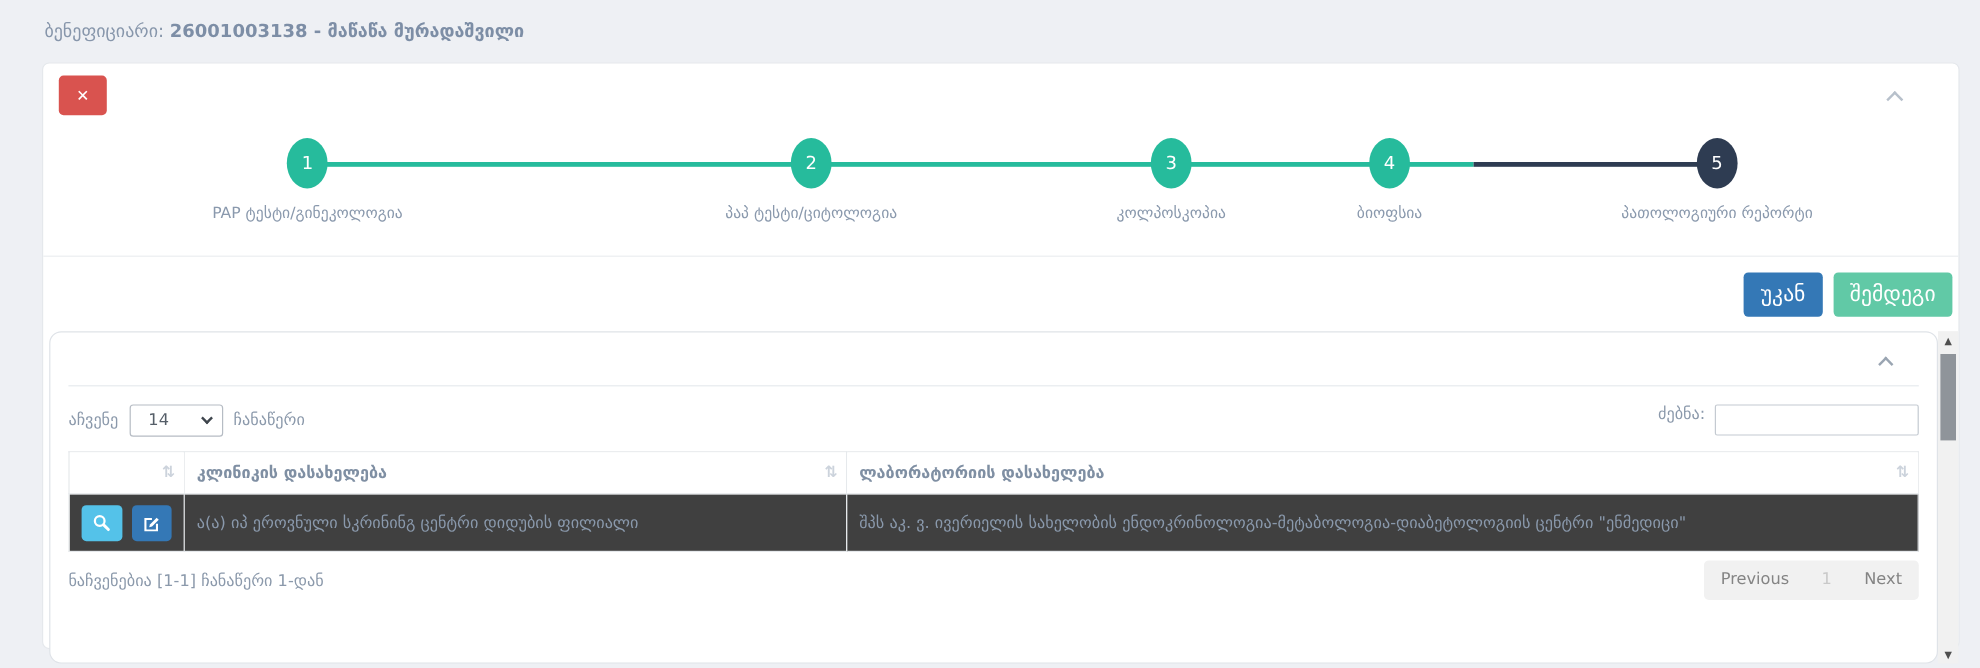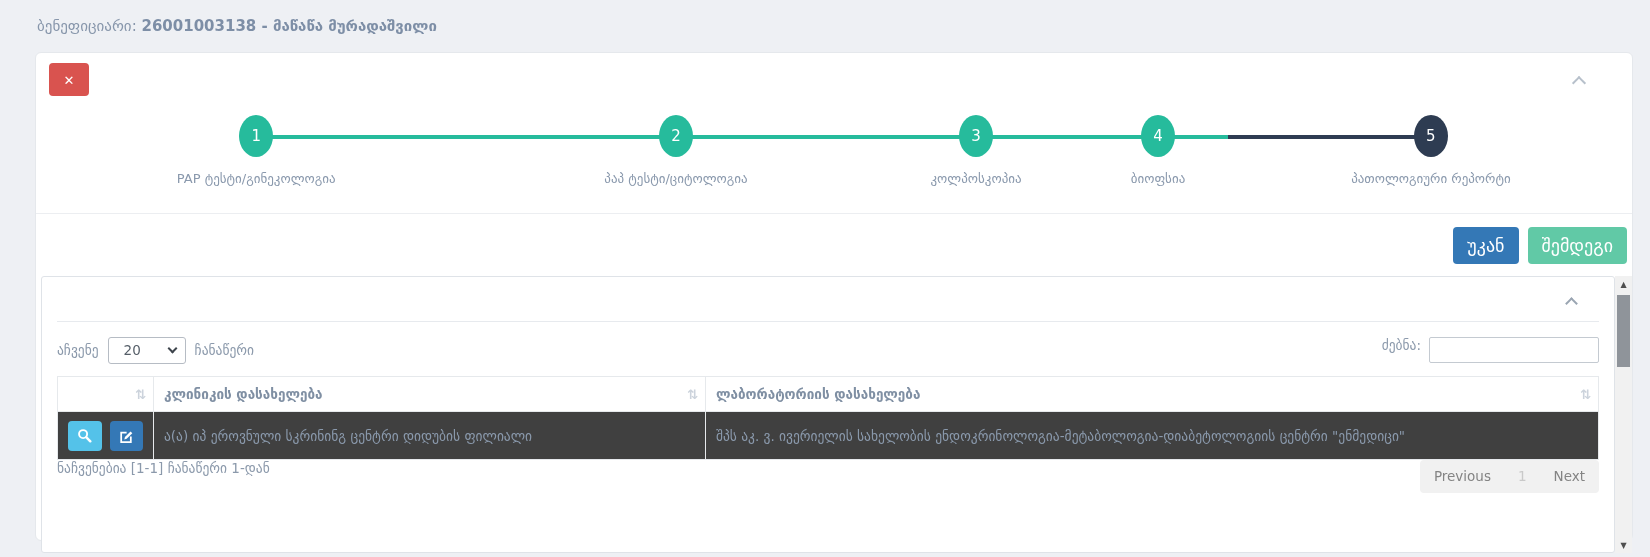--- a/index.html
+++ b/index.html
@@ -55,21 +55,21 @@
   
   .actions { display:flex; justify-content:flex-end; gap:9px; padding:13px 5px 12px 0; }
   .btn { border:none; border-radius:4px; color:#fff; font-size:18px; padding:8px 14px; cursor:pointer; font-family:inherit; }
   .btn-back { background:var(--primary_blue,#3478b6); }
   .btn-next { background:var(--mint_green,#61c9a6); }
 
   
   .scroll-region { display:flex; margin-left:5px; height:277px; }
   .inner-panel {
     flex:1; position:relative; background:#fff;
-    border:1px solid #dfe3e8; border-radius:3px;
+    border:1px solid #dfe3e8; border-radius:10px;
     padding:12px 15px 12px;
   }
   .panel-collapse { position:absolute; top:16px; right:38px; cursor:pointer; }
   .panel-collapse .chev-up { border-color:#9aa5b2; width:9px; height:9px; }
   .panel-hr { border:none; border-top:1px solid #e7eaee; margin:32px 0 14px; }
 
   .controls { display:flex; align-items:center; justify-content:space-between; font-size:13.5px; color:#8b99ab; height:28px; }
   .length-ctrl { display:flex; align-items:center; gap:9px; }
   .select-box {
     width:78px; height:27px; border:1px solid #b6bcc4; border-radius:3px; background:#fff;
@@ -93,21 +93,21 @@
   .data-table td {
     border:1px solid #e6e9ec; background:#404040; color:#8a99ac;
     padding:8px 10px; height:48px; vertical-align:middle;
   }
   .row-actions { display:flex; gap:8px; }
   .icon-btn { width:37px; height:30px; border:none; border-radius:4px; display:flex; align-items:center; justify-content:center; cursor:pointer; }
   .btn-view { background:var(--info_cyan,#54c2e9); }
   .btn-edit { background:var(--primary_blue,#3478b6); }
 
   
-  .table-footer { display:flex; justify-content:space-between; align-items:flex-start; }
+  .table-footer { display:flex; justify-content:space-between; align-items:center; margin-top:7px; }
   .info-text { font-size:13.5px; color:#8b99ab; }
   .pagination { display:flex; align-items:center; background:#f1f1f1; border-radius:4px; height:33px; font-size:13.5px; color:#848484; overflow:hidden; }
   .page-btn { padding:0 14px; line-height:33px; cursor:pointer; }
   .page-num { padding:0 13px; line-height:33px; color:#c9c9c9; cursor:pointer; }
 
   
   .fake-scrollbar { width:17px; display:flex; flex-direction:column; background:#f1f1f1; }
   .sb-btn { height:16px; font-size:8px; color:#4f4f4f; display:flex; align-items:center; justify-content:center; cursor:pointer; }
   .sb-track { flex:1; position:relative; }
   .sb-thumb { position:absolute; top:3px; left:2px; right:2px; height:72px; background:#8f949a; cursor:pointer; }
@@ -180,21 +180,21 @@
       <span class="panel-collapse">
         <i class="chev-up"></i>
       </span>
 
       <hr class="panel-hr">
 
       <div class="controls">
         <div class="length-ctrl">
           <span>აჩვენე</span>
           <div class="select-box">
-            <span>20</span>
+            <span>14</span>
             <i class="caret-down"></i>
           </div>
           <span>ჩანაწერი</span>
         </div>
         <div class="search-ctrl">
           <span>ძებნა:</span>
           <input class="search-input" type="text" value="" style="">
         </div>
       </div>
 

